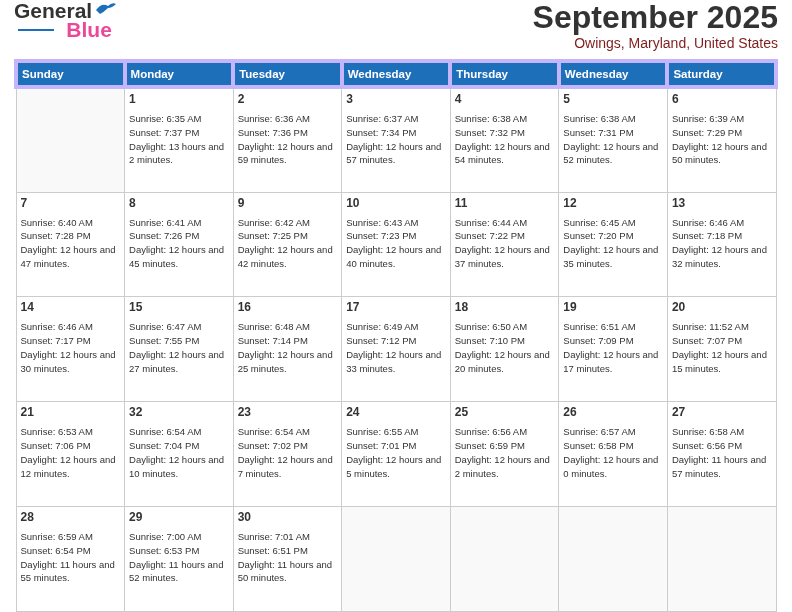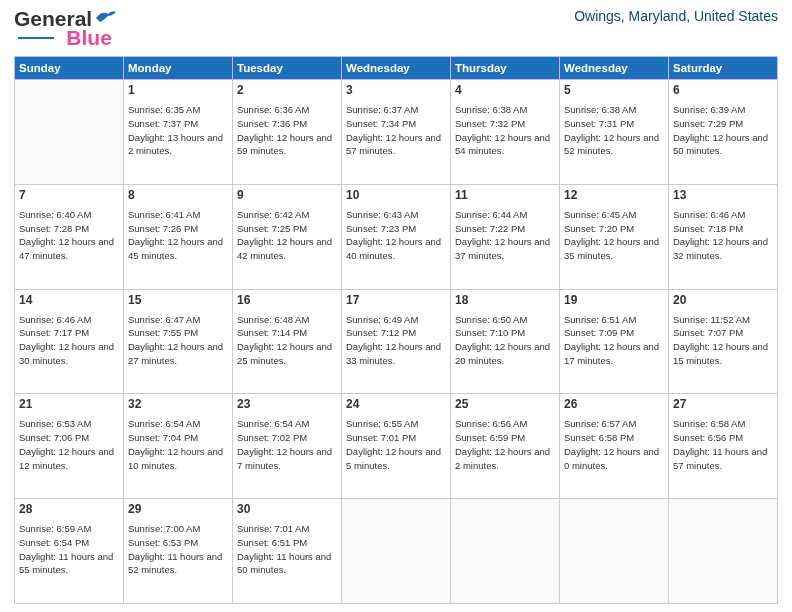--- a/index.html
+++ b/index.html
@@ -8,21 +8,21 @@
       height: 612px;
       background: #fff;
       font-family: Arial, sans-serif;
       font-size: 11px;
       color: #333;
       overflow: hidden;
     }
     .page {
       width: 792px;
       height: 612px;
-      padding: 8px 14px;
+      padding: 0 14px;
       display: flex;
       flex-direction: column;
     }
     .header {
       display: flex;
       align-items: flex-start;
       justify-content: space-between;
       margin-bottom: 8px;
     }
     .title-block {
@@ -30,37 +30,37 @@
     }
     .title-block h1 {
       font-size: 32px;
       font-weight: bold;
       color: #333;
       line-height: 1.1;
     }
     .title-block h2 {
       font-size: 14px;
       font-weight: normal;
-      color: #0c4a6e;
+      color: #7f1d1d;
     }
     .calendar {
       flex: 1;
       border: 1px solid #ccc;
       border-collapse: collapse;
       width: 100%;
       table-layout: fixed;
     }
     .calendar thead tr th {
       background: #1e6fba;
       color: #fff;
       font-size: 11.5px;
       font-weight: bold;
       padding: 5px 4px;
       text-align: left;
-      border: 1px solid #c4b5fd;
+      border: 4px solid #c4b5fd;
     }
     .calendar tbody tr td {
       border: 1px solid #ccc;
       vertical-align: top;
       padding: 3px 4px;
       height: 88px;
     }
     .day-num {
       font-weight: bold;
       font-size: 12px;
@@ -99,20 +99,21 @@
           </svg>
         </div>
         <div style="display:flex;align-items:center;margin-top:-2px;">
           <div style="width:36px;height:2px;background:#1e6fba;margin-right:0;"></div>
           <span style="font-size:21px;font-weight:bold;color:#ec4899;line-height:1;margin-left:12px;">Blue</span>
         </div>
       </div>
     </div>
 
     <div class="title-block">
+      <h1>September 2025</h1>
       <h2>Owings, Maryland, United States</h2>
     </div>
   </div>
 
   <table class="calendar">
     <thead>
       <tr>
         <th>Sunday</th>
         <th>Monday</th>
         <th>Tuesday</th>

